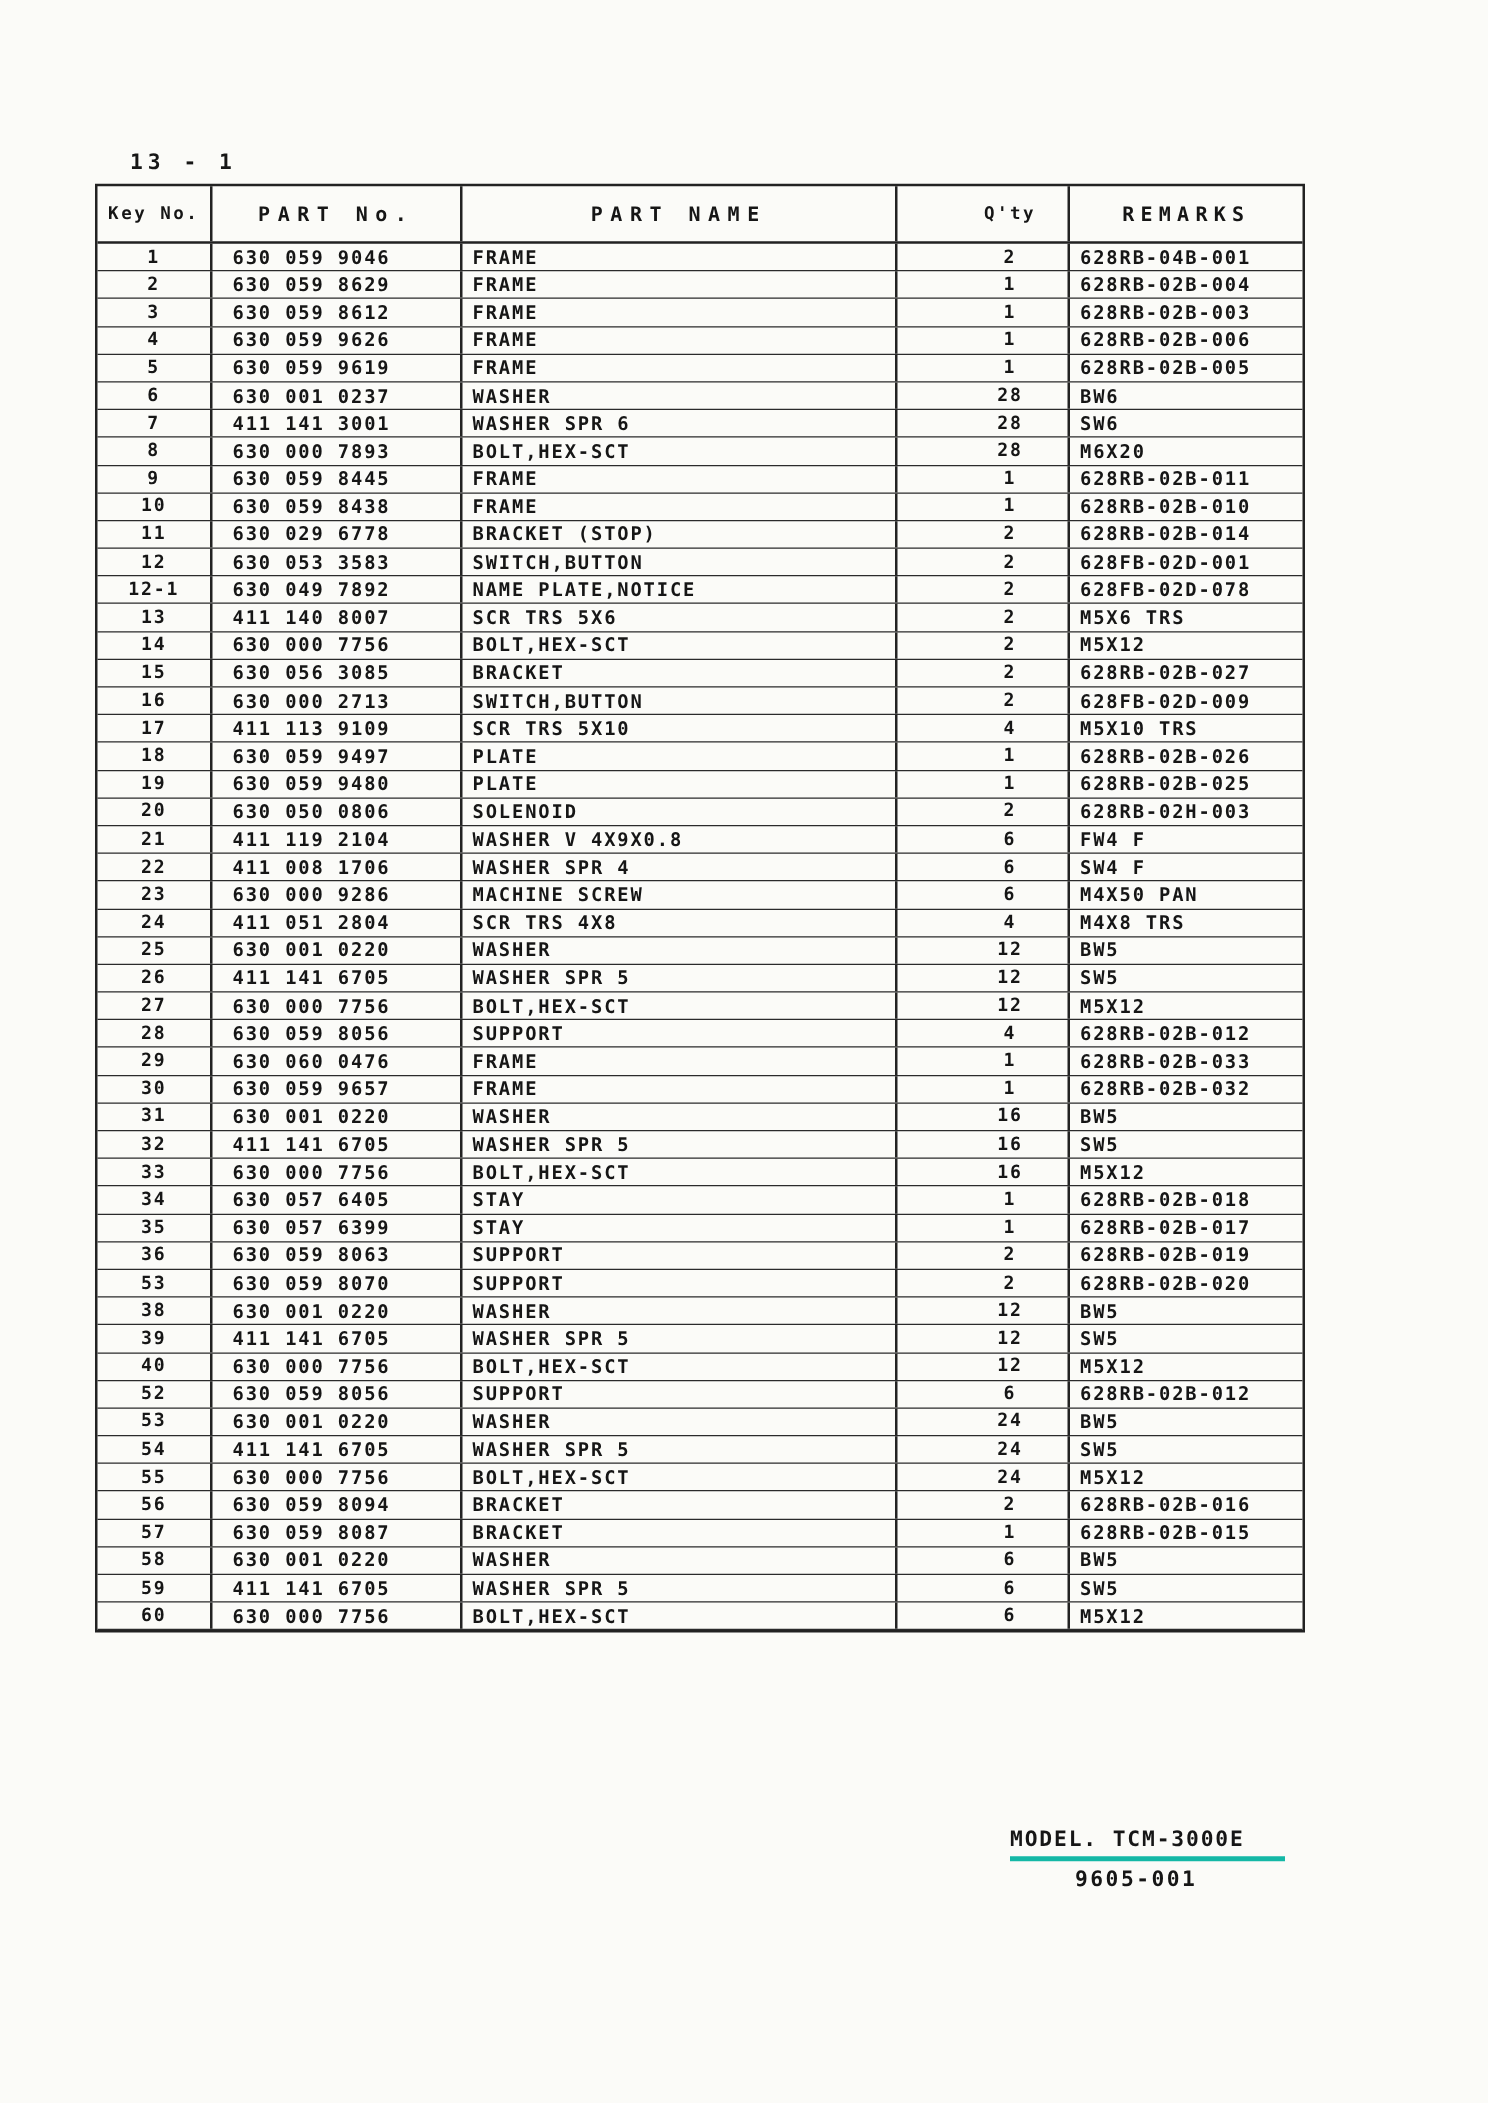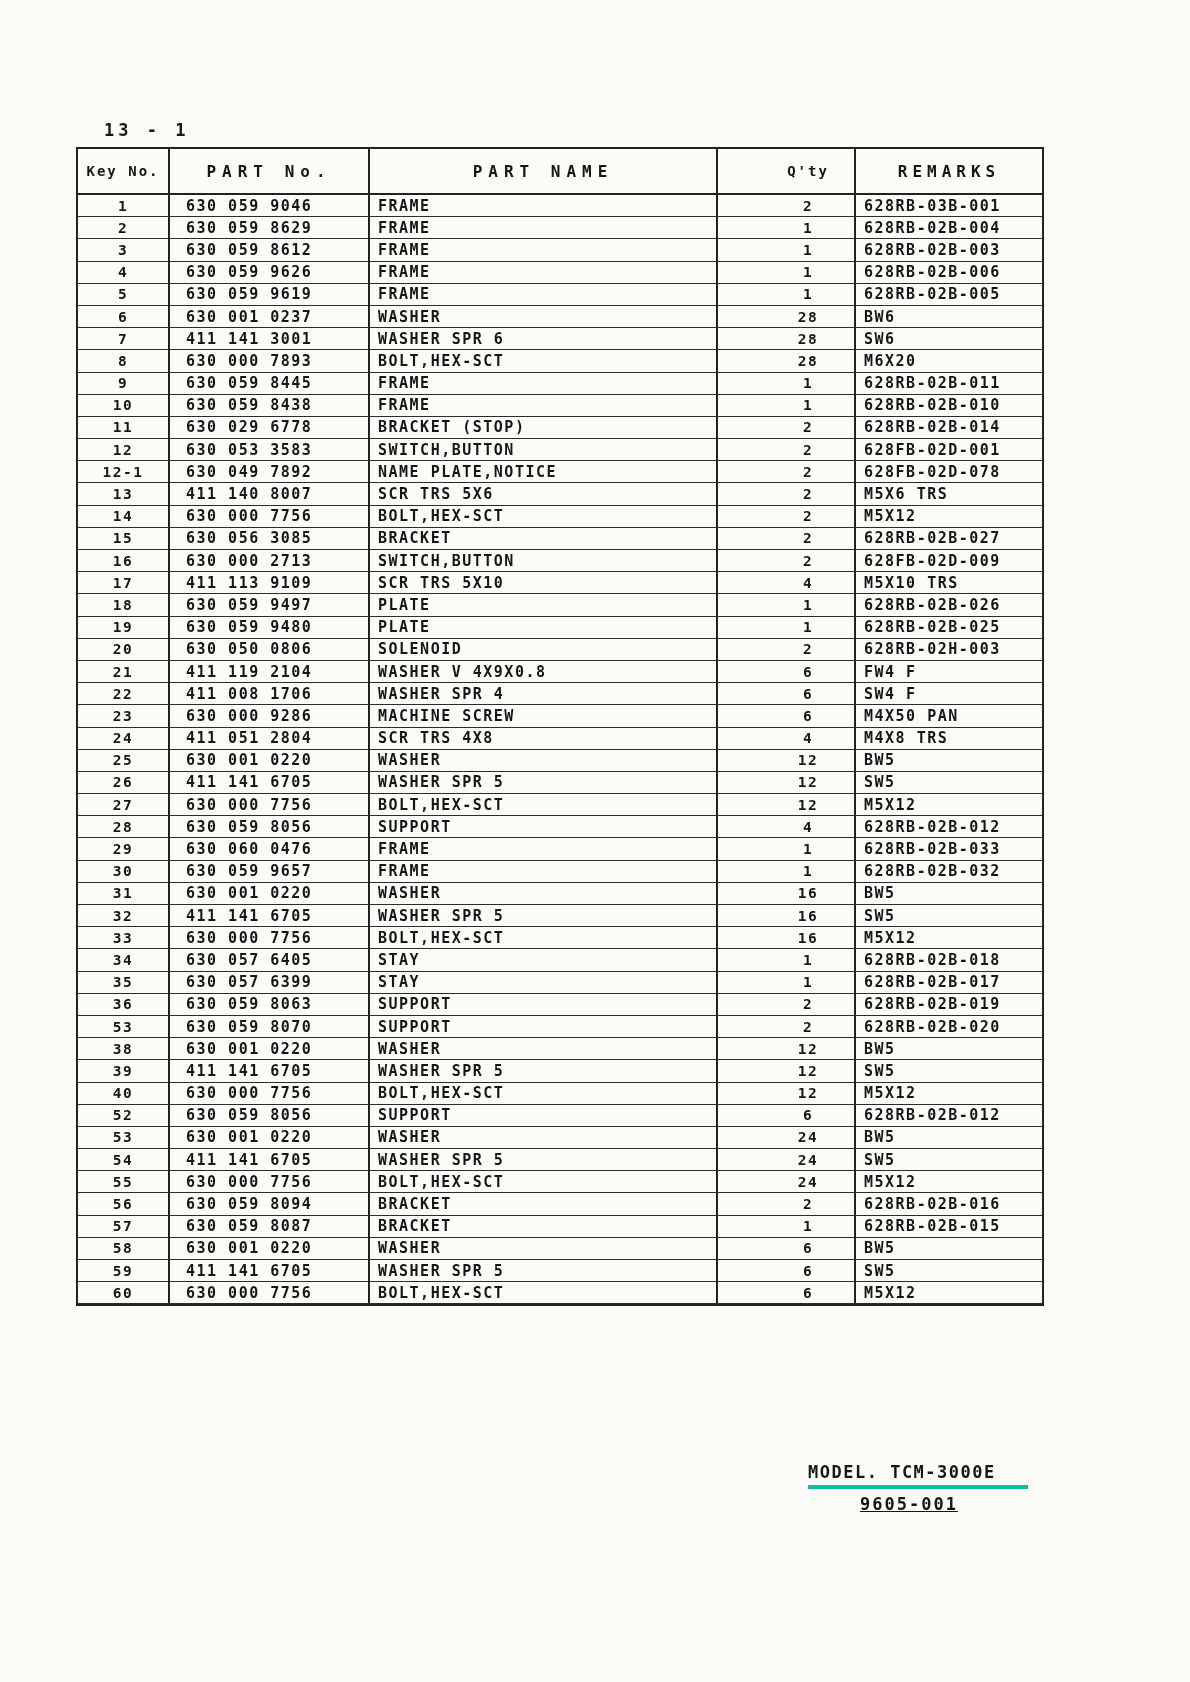--- a/index.html
+++ b/index.html
@@ -109,21 +109,20 @@
     border-bottom: 4px solid #14b8a6;
     padding-bottom: 3px;
     margin-left: 20px;
   }
   .doc-number {
     font-size: 17px;
     font-weight: bold;
     letter-spacing: 2px;
     padding-left: 72px;
     padding-top: 5px;
-    text-decoration: underline;
   }
 </style>
 </head>
 <body>
 
 <div class="page-label">13 - 1</div>
 
 <div class="ptable">
   <div class="header-row">
     <div class="hcell w-key h-key">Key No.</div>
@@ -132,21 +131,21 @@
     <div class="hcell w-qty h-qty">Q'ty</div>
     <div class="hcell w-remarks h-remarks">REMARKS</div>
   </div>
 
   <div class="tbody">
       <div class="trow">
     <div class="cell w-key c-key">1</div>
     <div class="cell w-partno c-partno">630 059 9046</div>
     <div class="cell w-partname c-partname">FRAME</div>
     <div class="cell w-qty c-qty">2</div>
-    <div class="cell w-remarks c-remarks">628RB-03B-001</div>
+    <div class="cell w-remarks c-remarks">628RB-04B-001</div>
   </div>
       <div class="trow">
     <div class="cell w-key c-key">2</div>
     <div class="cell w-partno c-partno">630 059 8629</div>
     <div class="cell w-partname c-partname">FRAME</div>
     <div class="cell w-qty c-qty">1</div>
     <div class="cell w-remarks c-remarks">628RB-02B-004</div>
   </div>
       <div class="trow">
     <div class="cell w-key c-key">3</div>

